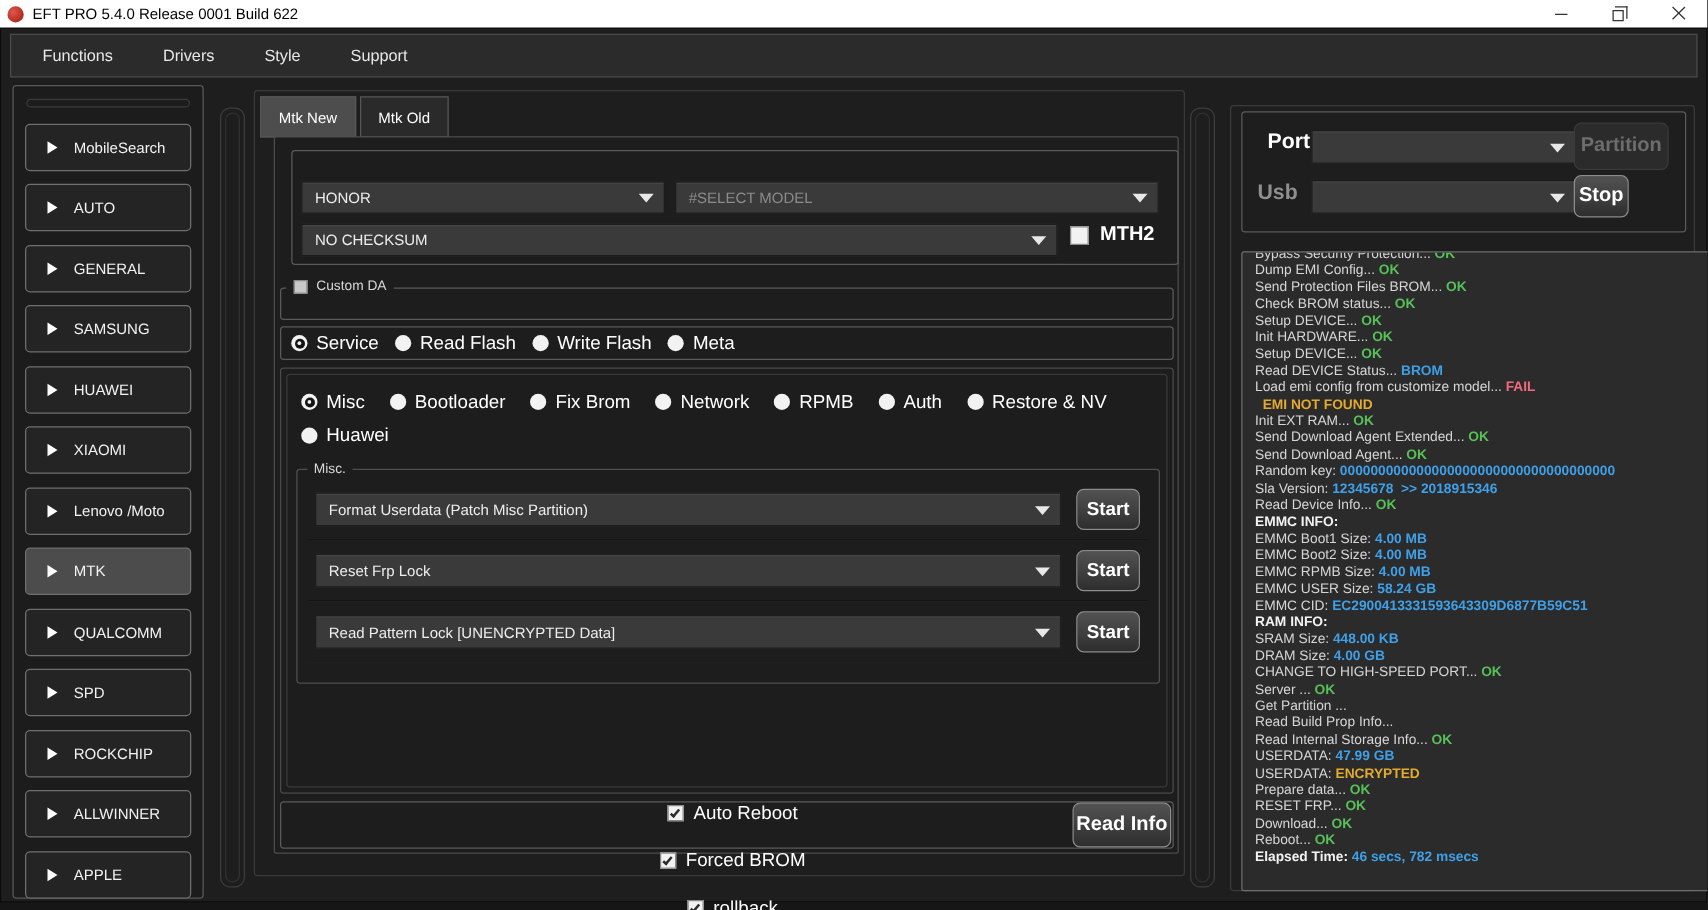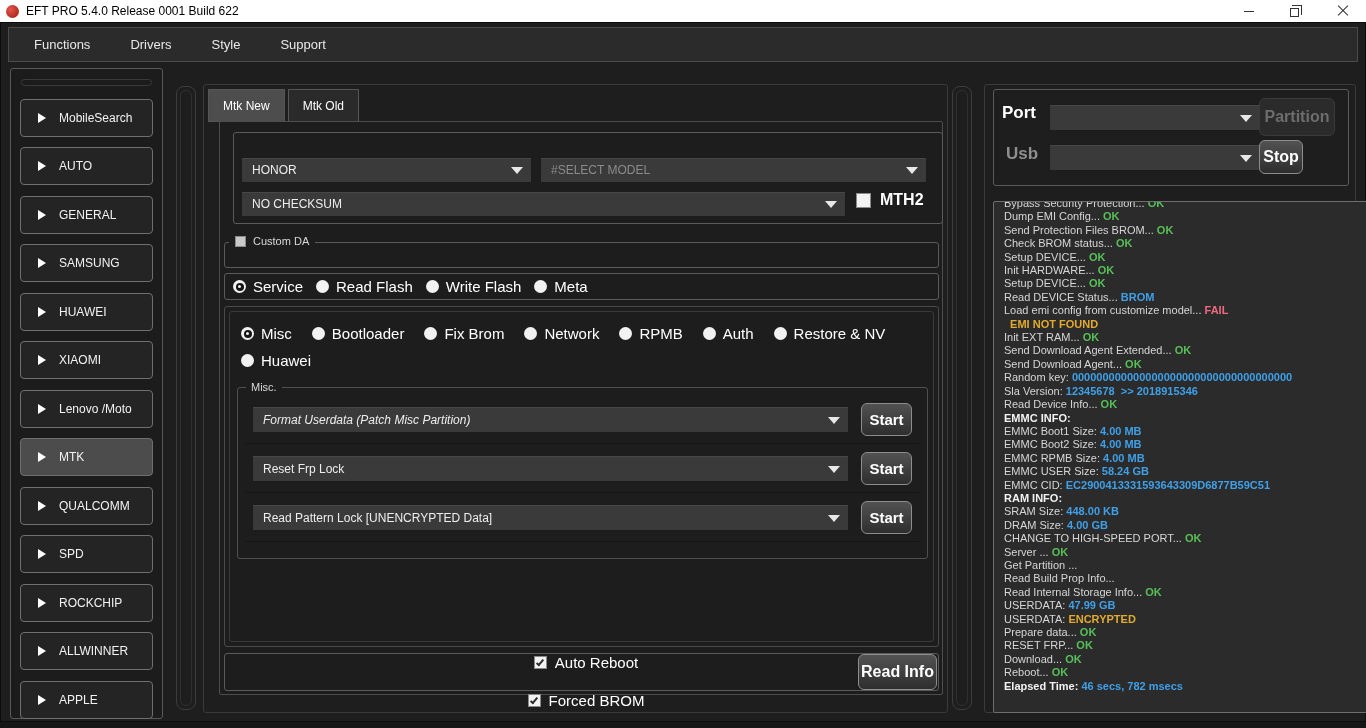--- a/index.html
+++ b/index.html
@@ -36,21 +36,21 @@
   .side-btn { width:133px; height:38px; flex:0 0 auto; background:#242424; border:1px solid #6f6f6f; border-radius:4px; display:flex; align-items:center; padding-left:17px; gap:13px; color:#f2f2f2; font-size:12px; cursor:default; }
   .side-btn.selected { background:#4c4c4c; }
   .tri { width:0; height:0; border-left:8px solid #fff; border-top:5px solid transparent; border-bottom:5px solid transparent; flex:0 0 auto; }
 
   .v-strip { position:absolute; top:86px; width:20px; height:624px; border:1px solid #3d3d3d; border-radius:8px; }
   .v-strip::after { content:''; position:absolute; inset:3px; border:1px solid #303030; border-radius:6px; }
   .v-strip.left  { left:176px; }
   .v-strip.right { left:952px; }
 
   
-  .main-outer { position:absolute; left:203px; top:84px; width:745px; height:629px; border:1px solid #3a3a3a; border-radius:3px; }
+  .main-outer { position:absolute; left:203px; top:72px; width:745px; height:629px; border:1px solid #3a3a3a; border-radius:3px; }
   .tabs { position:absolute; left:4px; top:4px; display:flex; }
   .tab { height:33px; min-width:70px; padding:0 14px; display:flex; align-items:center; justify-content:center; color:#fff; font-size:12px; background:#2a2a2a; border:1px solid #565656; margin-right:3px; cursor:default; }
   .tab.active { background:#4d4d4d; }
   .content { position:absolute; left:15px; top:36px; width:724px; height:574px; border:1px solid #4d4d4d; background:#1d1d1d; border-radius:2px; }
 
   .groupA { position:absolute; left:13px; top:10px; width:710px; height:92px; border:1px solid #5a5a5a; border-radius:3px; }
 
   .select { position:absolute; background:#3a3a3a; border:1px solid #1c1c1c; box-shadow:inset 0 1px 0 rgba(255,255,255,0.07); display:flex; align-items:center; padding:0 10px; color:#ededed; font-size:12px; cursor:default; }
   .select .sel-arrow { position:absolute; right:8px; top:50%; margin-top:-3px; width:0; height:0; border-left:6px solid transparent; border-right:6px solid transparent; border-top:7px solid #e8e8e8; }
   .select.placeholder { color:#8b8b8b; }
@@ -95,21 +95,21 @@
   .misc-sep { position:absolute; left:8px; right:8px; height:1px; background:#3c3c3c; border-bottom:1px solid #151515; }
 
   .options-row { position:absolute; left:4px; top:531px; width:715px; height:38px; border:1px solid #5a5a5a; border-radius:3px; display:flex; align-items:center; padding-left:9px; gap:21px;flex-direction:column; }
   .opt-wrap { display:inline-flex; align-items:center; gap:8px; cursor:default; }
   .opt-label { color:#fff; font-size:15px; white-space:nowrap; }
   .btn-readinfo { position:absolute; left:638px; top:532px; width:79px; height:36px; font-size:16px; }
 
   
   .right-outer { position:absolute; left:984px; top:84px; width:372px; height:629px; border:1px solid #3a3a3a; border-radius:3px; }
   .conn-box { position:absolute; left:8px; top:4px; width:356px; height:97px; border:1px solid #5a5a5a; border-radius:3px; }
-  .port-label { position:absolute; left:8px; top:13px; color:#fff; font-size:17px; font-weight:bold; }
+  .port-label { position:absolute; left:20px; top:13px; color:#fff; font-size:17px; font-weight:bold; }
   .usb-label  { position:absolute; left:12px; top:54px; color:#8f8f8f; font-size:17px; font-weight:bold; }
   #sel-port { left:55px; top:14px; width:212px; height:27px; }
   #sel-usb  { left:55px; top:54px; width:212px; height:27px; }
   .btn-partition { position:absolute; left:265px; top:8px; width:76px; height:38px; font-size:16px; background:#2b2b2b; border:1px solid #3a3a3a; color:#6d6d6d; }
   .btn-stop { position:absolute; left:265px; top:50px; width:44px; height:34px; font-size:16px; }
 
   .log-box { position:absolute; left:8px; top:116px; width:396px; height:512px; border:1px solid #6e6e6e; background:#2b2b2b; border-radius:2px; overflow:hidden; }
   .log-content { position:absolute; left:10px; top:0; right:32px; bottom:2px; overflow:hidden; font-size:11px; line-height:13.4px; }
   .log-content .log-line:first-child { margin-top:-5px; }
   .log-line { white-space:pre; }
@@ -297,21 +297,21 @@
         </div>
       <div class="cat-row2" id="cat-row2">
           <span class="radio-wrap">
             <span class="radio"></span>
             <span class="radio-label">Huawei</span>
           </span>
         </div>
 
       <div class="misc-box" id="misc-box">
         <span class="misc-legend">Misc.</span>
-      <div class="select misc-row-select" style="top: 18px; font-style: italic;">
+      <div class="select misc-row-select" style="top: 18px;">
             <span>Format Userdata (Patch Misc Partition)</span>
             <span class="sel-arrow"></span>
           </div>
           <div class="btn btn-start" style="top: 15px;">Start</div>
           <div class="misc-sep" style="top: 55px;"></div>
           <div class="select misc-row-select" style="top: 67px;">
             <span>Reset Frp Lock</span>
             <span class="sel-arrow"></span>
           </div>
           <div class="btn btn-start" style="top: 64px;">Start</div>

